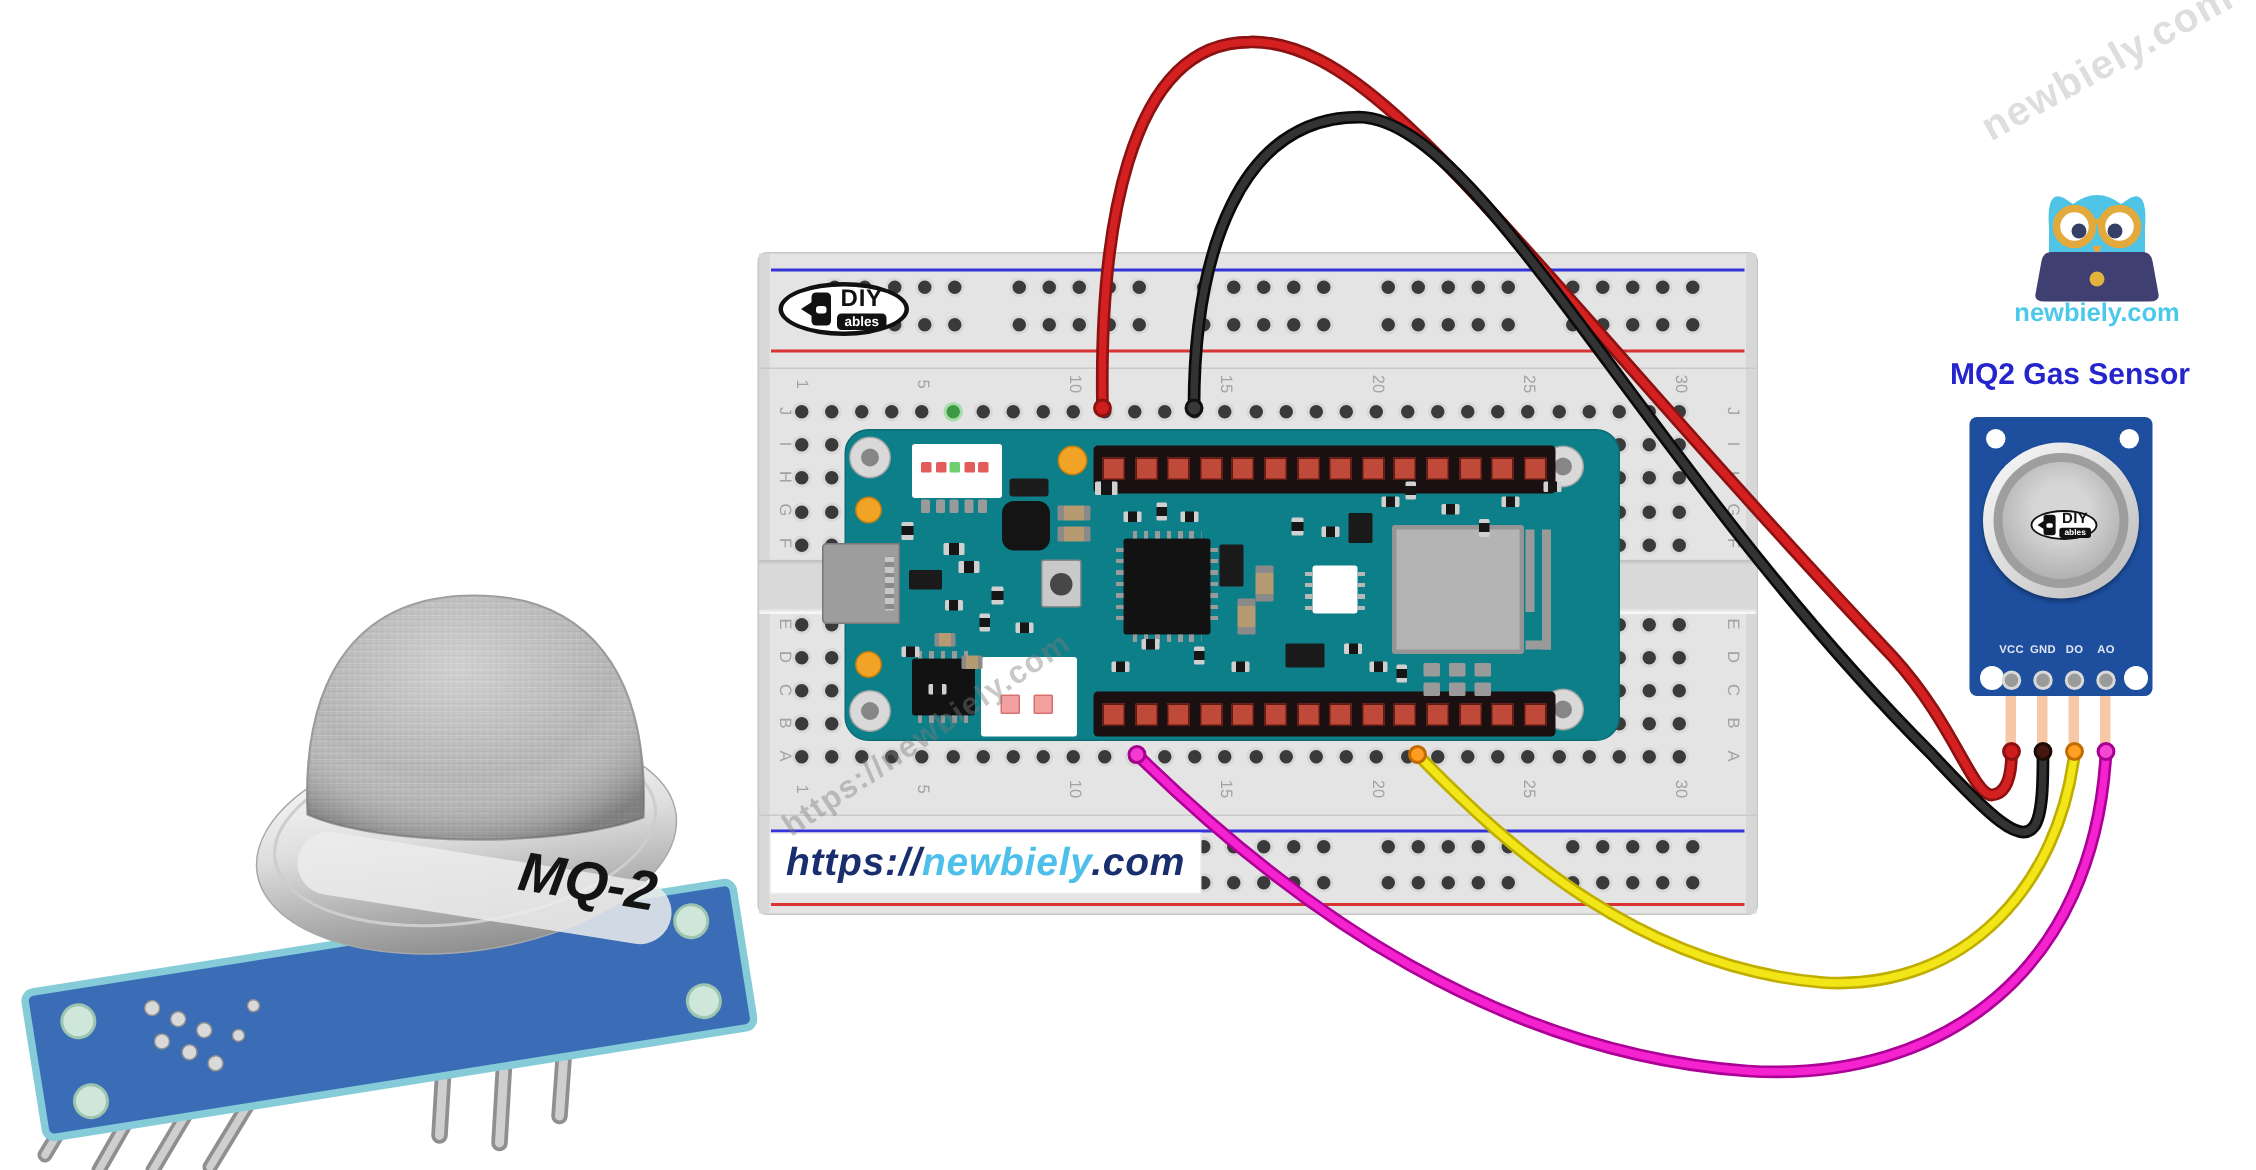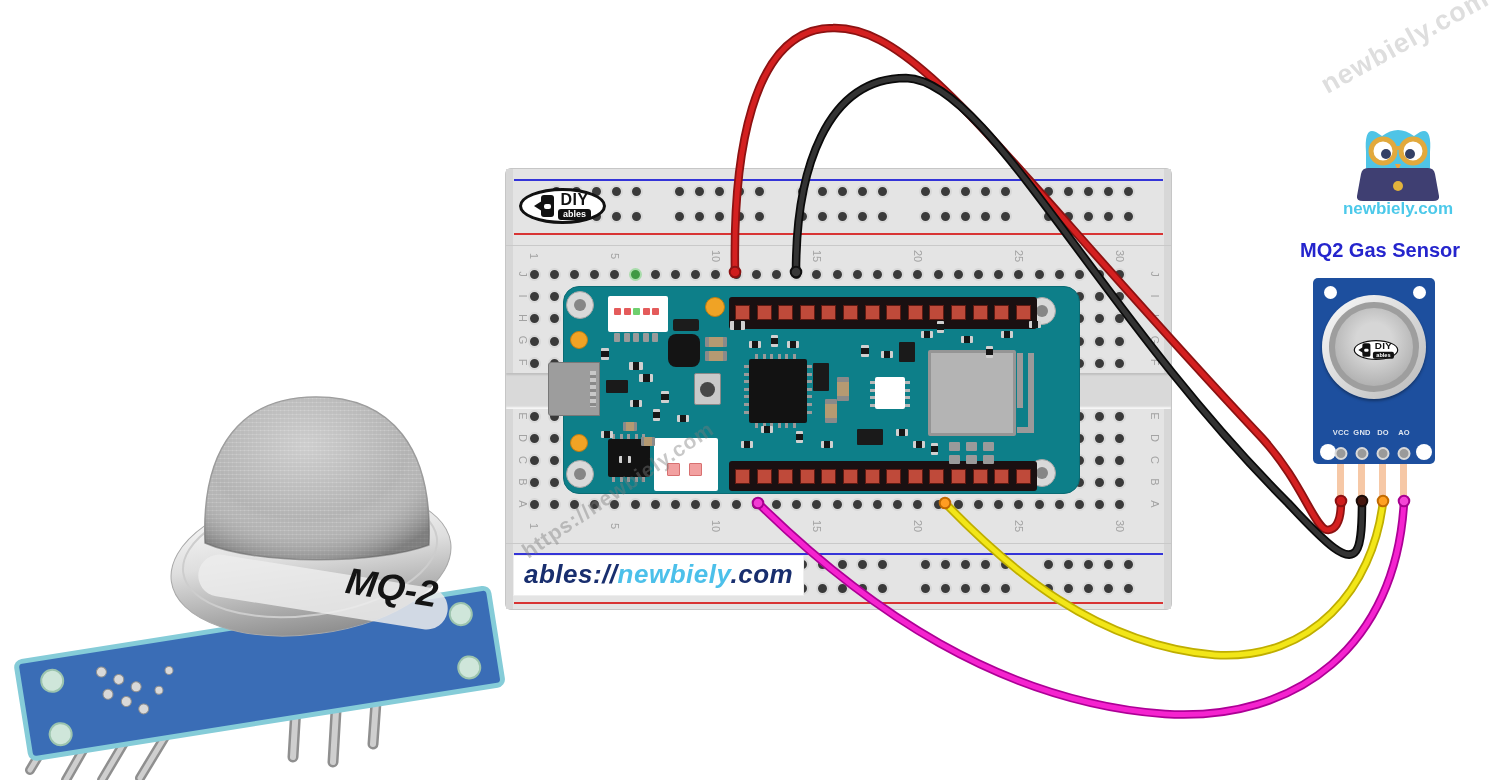--- a/index.html
+++ b/index.html
@@ -558,21 +558,21 @@
           <i class="g2"></i>
           <i class="g3"></i>
         </span>
       <span class="diy-col">
         <span class="diy">DIY</span>
         <span class="ables">ables</span>
       </span>
     </div>
   </div>
 
-  <div id="url-label"><span class="navy">ables://</span><span class="cyan">newbiely</span><span class="navy">.com</span></div>
+  <div id="url-label"><span class="navy">https://</span><span class="cyan">newbiely</span><span class="navy">.com</span></div>
 
   <div id="mkr-board">
     <div class="usb"></div>
     <div class="mount" style="left:2px;top:4px;">
         <i></i>
       </div>
     <div class="mount" style="left:2px;top:173px;">
         <i></i>
       </div>
     <div class="mount" style="left:464px;top:10px;">

